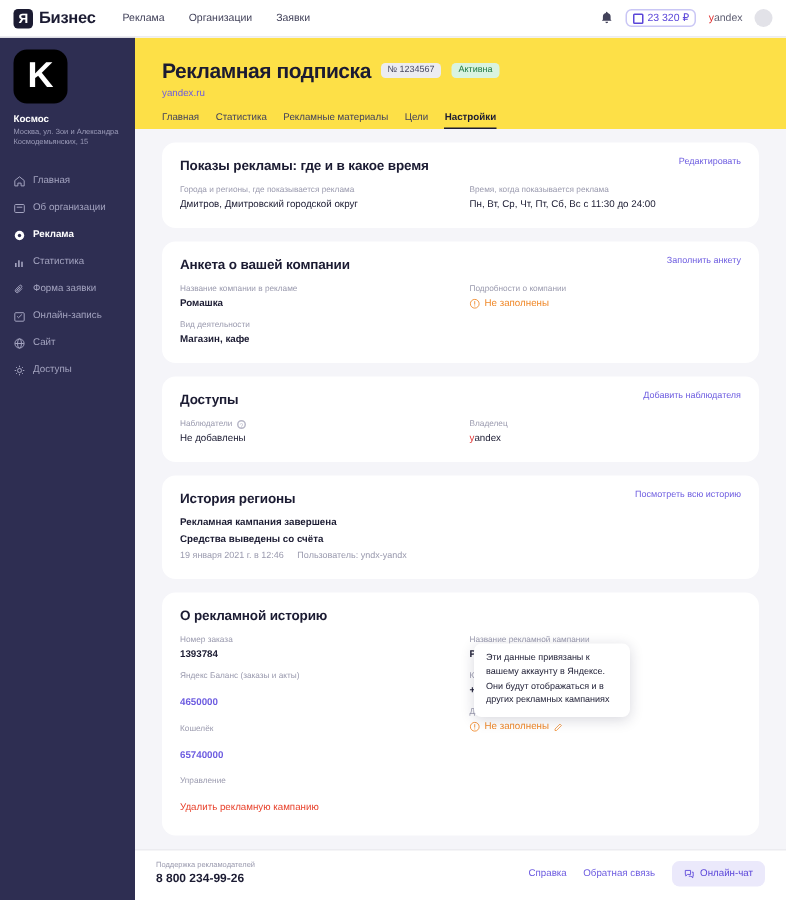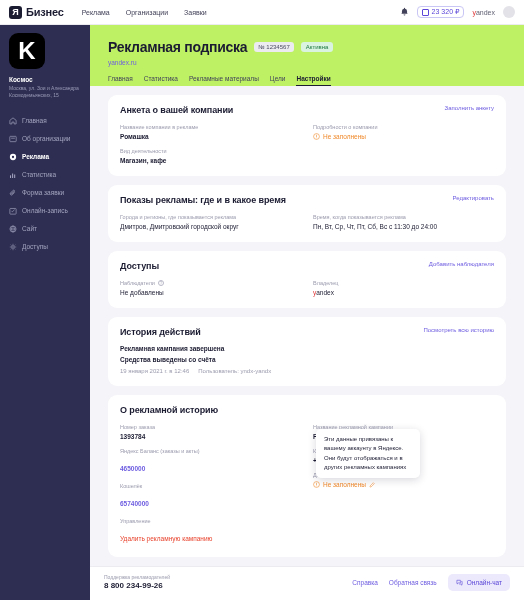--- a/index.html
+++ b/index.html
@@ -78,21 +78,21 @@
 
   
   .main {
     flex: 1; min-width: 0;
     background: #f5f5f9;
     display: flex; flex-direction: column;
     position: relative;
   }
   .main-scroll { flex: 1; overflow: hidden; position: relative; }
 
-  .page-head { padding: 14px 18px 0 18px; background: #bef264; }
+  .page-head { padding: 14px 18px 0 18px; background: #fde047; }
   .title-row { display: flex; align-items: center; gap: 7px; }
   .page-title { font-size: 14px; font-weight: bold; color: #1b1b32; letter-spacing: -0.3px; }
   .order-chip {
     background: #ececf0; border-radius: 3px;
     font-size: 6px; color: #4a4a63; padding: 2px 4px;
   }
   .status-chip {
     background: #d9f3e0; border-radius: 3px;
     font-size: 6px; color: #1f7a43; padding: 2px 5px;
   }
@@ -311,20 +311,41 @@
             <div class="tab">Рекламные материалы</div>
             <div class="tab">Цели</div>
             <div class="tab active">Настройки</div>
           </div>
         </div>
 
         <div class="cards">
 
           <div class="card">
             <div class="card-head">
+              <div class="card-title">Показы рекламы: где и в какое время</div>
+              <a class="card-action" href="#">Редактировать</a>
+            </div>
+            <div class="grid2">
+              <div class="col">
+                <div class="fld">
+                  <div class="fld-label">Города и регионы, где показывается реклама</div>
+                  <div class="fld-value normal">Дмитров, Дмитровский городской округ</div>
+                </div>
+              </div>
+              <div class="col">
+                <div class="fld">
+                  <div class="fld-label">Время, когда показывается реклама</div>
+                  <div class="fld-value normal">Пн, Вт, Ср, Чт, Пт, Сб, Вс с 11:30 до 24:00</div>
+                </div>
+              </div>
+            </div>
+          </div>
+
+          <div class="card">
+            <div class="card-head">
               <div class="card-title">Анкета о вашей компании</div>
               <a class="card-action" href="#">Заполнить анкету</a>
             </div>
             <div class="grid2">
               <div class="col">
                 <div class="fld">
                   <div class="fld-label">Название компании в рекламе</div>
                   <div class="fld-value">Ромашка</div>
                 </div>
                 <div class="fld">
@@ -345,41 +366,20 @@
                     </span>
                     <span>Не заполнены</span>
                   </div>
                 </div>
               </div>
             </div>
           </div>
 
           <div class="card">
             <div class="card-head">
-              <div class="card-title">Показы рекламы: где и в какое время</div>
-              <a class="card-action" href="#">Редактировать</a>
-            </div>
-            <div class="grid2">
-              <div class="col">
-                <div class="fld">
-                  <div class="fld-label">Города и регионы, где показывается реклама</div>
-                  <div class="fld-value normal">Дмитров, Дмитровский городской округ</div>
-                </div>
-              </div>
-              <div class="col">
-                <div class="fld">
-                  <div class="fld-label">Время, когда показывается реклама</div>
-                  <div class="fld-value normal">Пн, Вт, Ср, Чт, Пт, Сб, Вс с 11:30 до 24:00</div>
-                </div>
-              </div>
-            </div>
-          </div>
-
-          <div class="card">
-            <div class="card-head">
               <div class="card-title">Доступы</div>
               <a class="card-action" href="#">Добавить наблюдателя</a>
             </div>
             <div class="grid2">
               <div class="col">
                 <div class="fld">
                   <div class="fld-label">
                     <span>Наблюдатели</span>
                     <span class="qmark">?</span>
                   </div>
@@ -390,21 +390,21 @@
                 <div class="fld">
                   <div class="fld-label">Владелец</div>
                   <div class="fld-value normal"><span style="color:#e03030">y</span><span>andex</span></div>
                 </div>
               </div>
             </div>
           </div>
 
           <div class="card">
             <div class="card-head">
-              <div class="card-title">История действий</div>
+              <div class="card-title">История регионы</div>
               <a class="card-action" href="#">Посмотреть всю историю</a>
             </div>
             <div class="hist-line">Рекламная кампания завершена</div>
             <div class="hist-line second">Средства выведены со счёта</div>
             <div class="hist-meta">
               <span>19 января 2021 г. в 12:46</span>
               <span>Пользователь: yndx-yandx</span>
             </div>
           </div>
 

